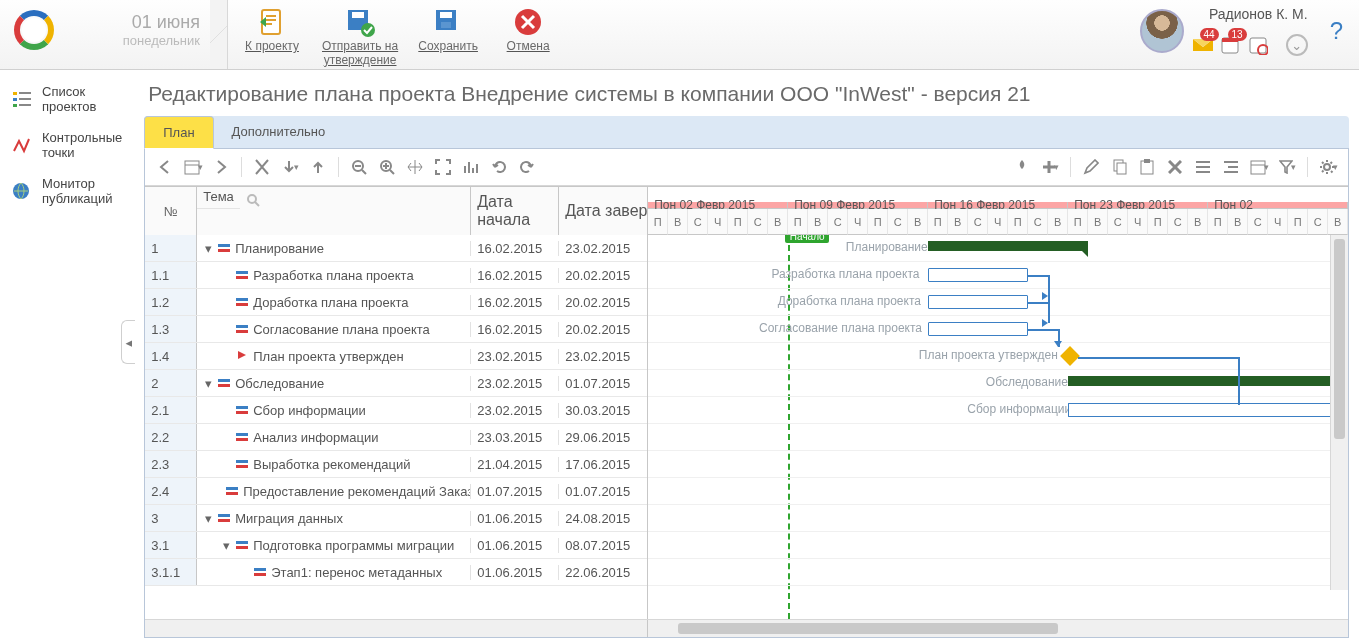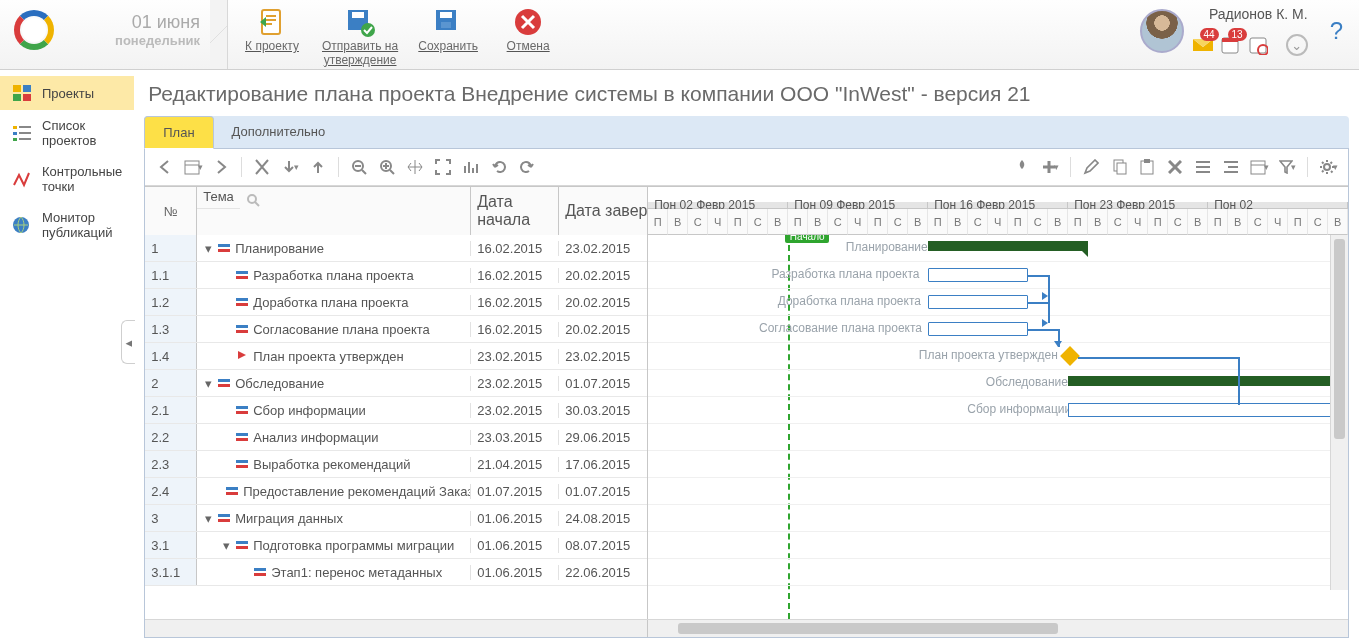--- a/index.html
+++ b/index.html
@@ -6,21 +6,21 @@
 body { font-family: Arial, sans-serif; font-size: 13px; color: #555; background: #fff; width: 1359px; height: 644px; overflow: hidden; }
 
 
 .header { display: flex; align-items: flex-start; height: 70px; border-bottom: 1px solid #d0d0d0; background: linear-gradient(#fefefe,#f3f3f3); }
 .logo-block { display:flex; align-items:center; width:210px; padding:10px 10px 0 14px; }
 .logo-ring { width:40px; height:40px; border-radius:50%; position:relative; margin-right:8px; }
 .logo-ring::before{content:"";position:absolute;inset:0;border-radius:50%;border:6px solid transparent;border-top-color:#2a6ebf;border-right-color:#efb300;border-bottom-color:#3fa54a;border-left-color:#d93c3c;}
 .logo-ring::after{content:"";position:absolute;inset:8px;border-radius:50%;background:#fff;}
 .date-txt { text-align:right; flex:1; }
 .date-txt .d1{font-size:18px;color:#aaa;}
-.date-txt .d2{font-size:13px;color:#bbb;font-weight:bold;}
+.date-txt .d2{font-size:13px;color:#bbb;}
 .arrow-corner{width:18px;align-self:stretch;background:linear-gradient(135deg,#f3f3f3 49%,#e0e0e0 50%,#f3f3f3 51%);border-right:1px solid #d8d8d8;}
 .ribbon{display:flex;padding:4px 8px 0 4px;}
 .ribbon-item{display:flex;flex-direction:column;align-items:center;justify-content:flex-start;padding:2px 10px;min-width:80px;cursor:pointer;text-decoration:underline;}
 .ribbon-ic{width:32px;height:32px;margin-bottom:2px;}
 .ribbon-lbl{font-size:12px;color:#6a6a6a;text-align:center;line-height:1.15;max-width:90px;}
 .spacer{flex:1;}
 .user-block{display:flex;align-items:center;gap:8px;padding:6px 16px 0 0;}
 .avatar{width:44px;height:44px;border-radius:50%;border:2px solid #aac;background:radial-gradient(circle at 50% 30%,#d7b998 0 22%,#7a6148 23% 45%,#b0c4d4 46% 100%);}
 .user-txt{display:flex;flex-direction:column;align-items:flex-end;}
 .user-name{font-size:14px;color:#555;}
@@ -67,21 +67,21 @@
 .gc-topic{flex:1;border-right:1px solid #e2e2e2;padding:0 4px;display:flex;align-items:center;gap:4px;white-space:nowrap;overflow:hidden;}
 .gc-date{width:88px;padding:0 6px;border-right:1px solid #e2e2e2;color:#555;}
 .gc-date:last-child{border-right:none;}
 .tree-ic{width:14px;height:14px;display:inline-block;}
 .exp{width:10px;color:#666;display:inline-flex;justify-content:center;}
 
 
 .tl-side{flex:1;display:flex;flex-direction:column;overflow:hidden;position:relative;}
 .tl-head{height:48px;display:flex;flex-direction:column;}
 .week-row{display:flex;height:22px;}
-.week-cell{width:140px;border-right:1px solid #c7c7c7;border-bottom:1px solid #c7c7c7;padding:0 6px;display:flex;align-items:center;color:#555;font-size:12px;background:#e5e5e5;flex-shrink:0;margin-top:15px;}
+.week-cell{width:140px;border-right:1px solid #c7c7c7;border-bottom:1px solid #c7c7c7;padding:0 6px;display:flex;align-items:center;color:#555;font-size:12px;background:#fca5a5;flex-shrink:0;margin-top:15px;}
 .day-row{display:flex;height:26px;}
 .day-cell{width:20px;border-right:1px solid #e6e6e6;border-bottom:1px solid #c7c7c7;display:flex;align-items:center;justify-content:center;color:#777;font-size:11px;background:#fafafa;flex-shrink:0;}
 .day-cell.we{}
 .tl-body{flex:1;position:relative;overflow:hidden;}
 .tl-rows{position:absolute;left:0;top:0;right:0;}
 .tl-row{height:27px;position:relative;border-bottom:1px solid #f0f0f0;}
 .tl-lbl{position:absolute;top:5px;font-size:12px;color:#9aa3ab;white-space:nowrap;}
 .tl-bar{position:absolute;top:6px;height:14px;}
 .bar-summary{background:#245e24;height:10px;top:6px;}
 .bar-summary::before,.bar-summary::after{content:"";position:absolute;top:0;width:0;height:0;border-top:10px solid #245e24;}
@@ -183,31 +183,20 @@
         </div>
         <div class="chevbtn">⌄</div>
       </div>
     </div>
     <div class="help-q">?</div>
   </div>
 </div>
 
 <div class="body">
   <div class="sidebar">
-    <div class="nav-item sel">
-      <span class="nav-ic">
-          <svg width="20" height="18">
-            <rect x="1" y="1" width="8" height="7" fill="#efb300"></rect>
-            <rect x="11" y="1" width="8" height="7" fill="#3b7fc4"></rect>
-            <rect x="1" y="10" width="8" height="7" fill="#3fa54a"></rect>
-            <rect x="11" y="10" width="8" height="7" fill="#d93c3c"></rect>
-          </svg>
-        </span>
-      <span>Проекты</span>
-    </div>
     <div class="nav-item">
       <span class="nav-ic">
           <svg width="20" height="18">
             <rect x="1" y="2" width="4" height="3" fill="#efb300"></rect>
             <rect x="1" y="8" width="4" height="3" fill="#3b7fc4"></rect>
             <rect x="1" y="14" width="4" height="3" fill="#3fa54a"></rect>
             <path d="M7 3h12M7 9h12M7 15h12" stroke="#888" stroke-width="2"></path>
           </svg>
         </span>
       <span>Список проектов</span>

